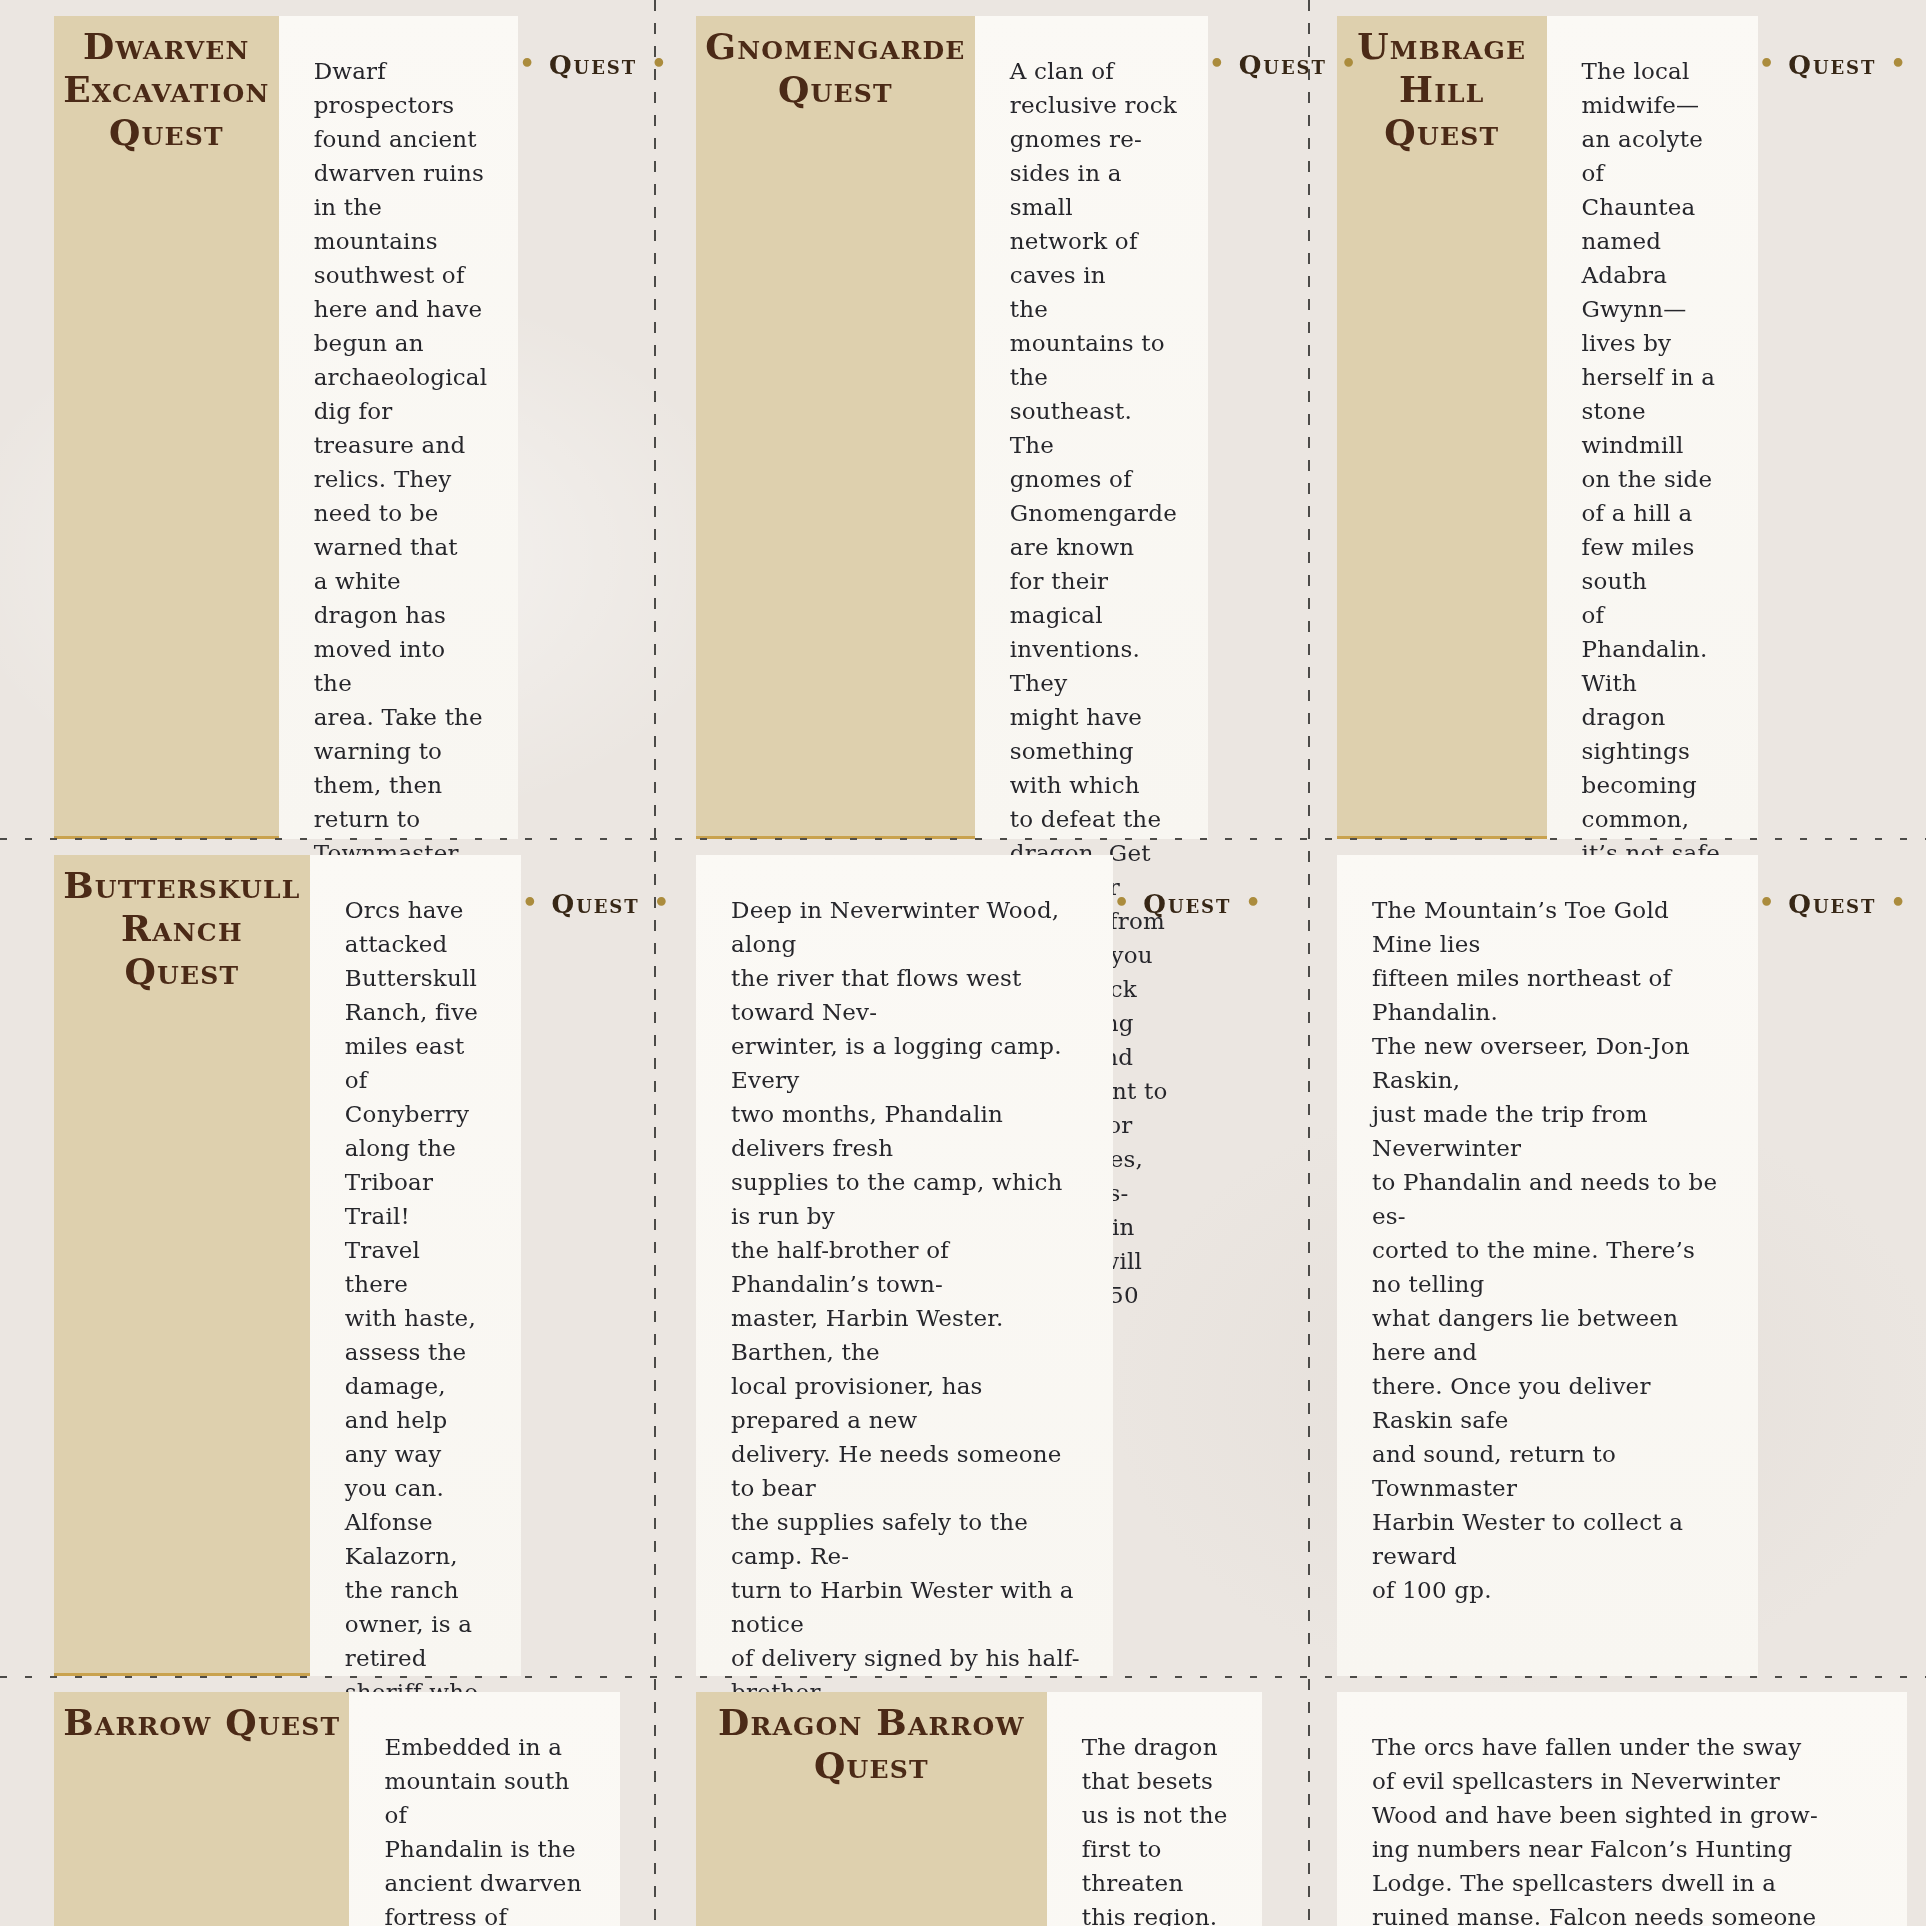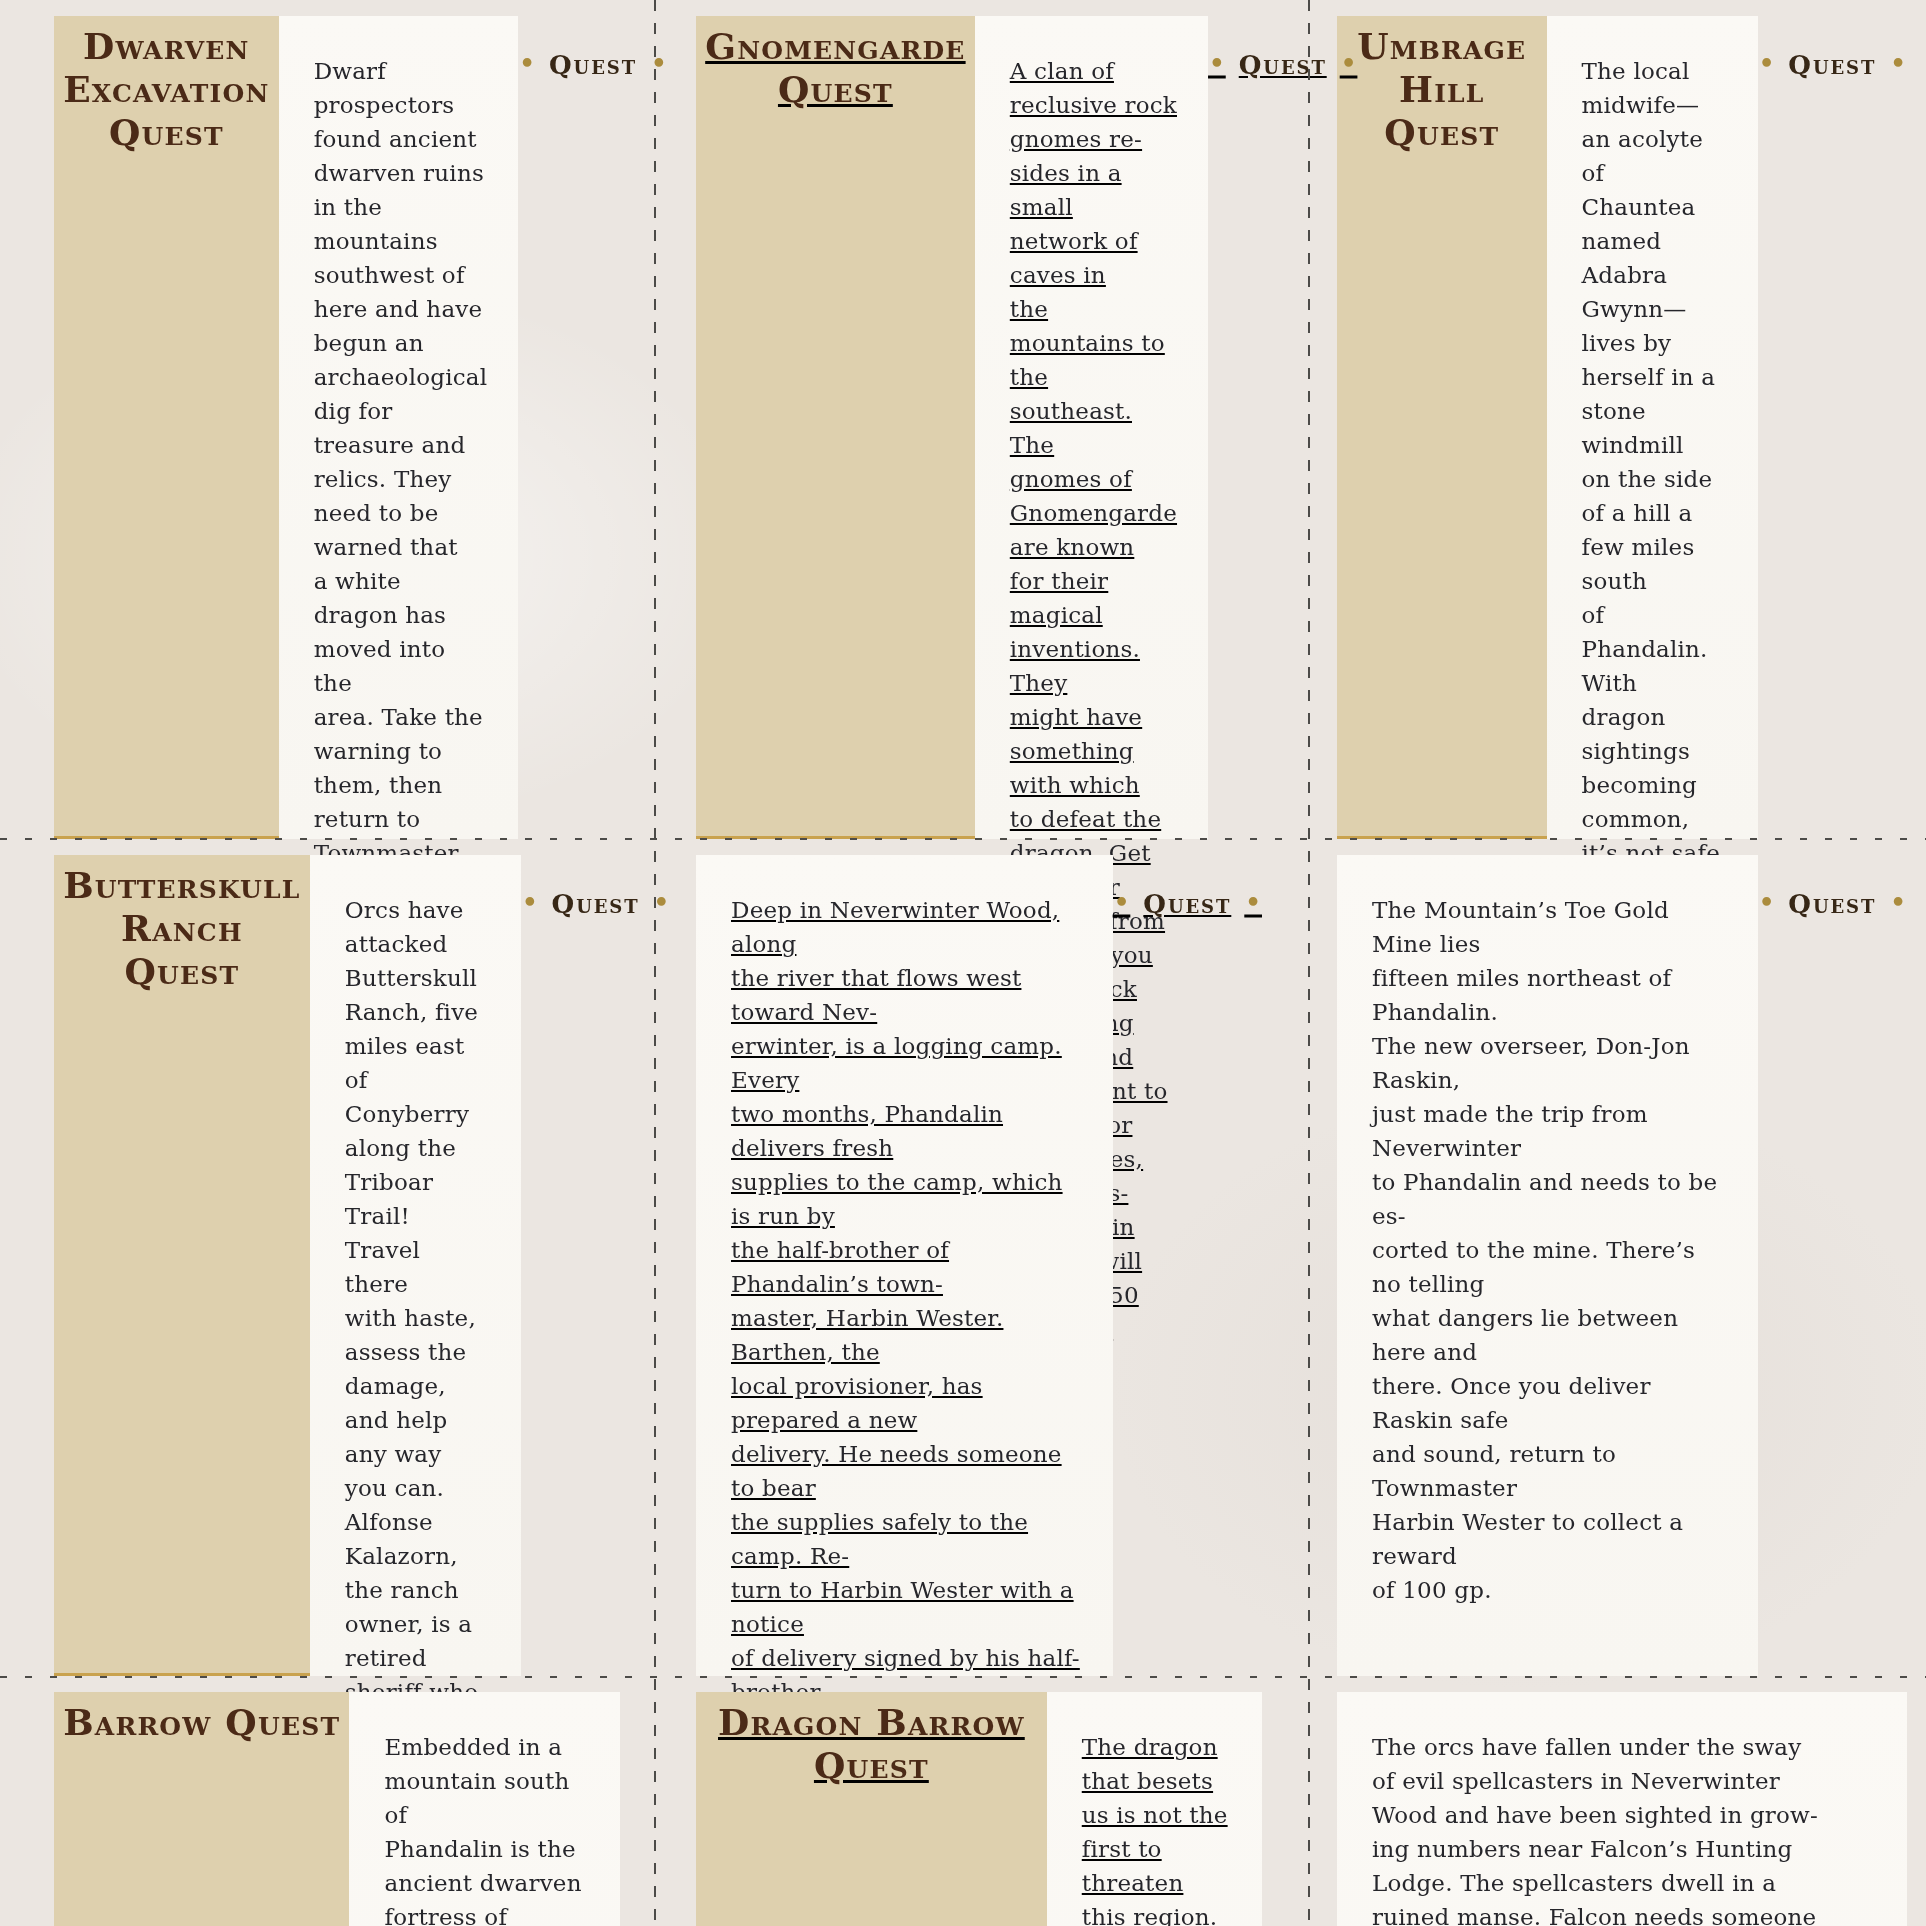--- a/index.html
+++ b/index.html
@@ -25,21 +25,21 @@
     grid-template-rows: 839px 837px 851px;
   }
 
   .cell {
     display: flex;
     flex-direction: column;
     padding-top: 16px;
     box-sizing: border-box;
   }
   .cell.col1 { padding-left: 54px; padding-right: 35px; }
-  .cell.col2 { padding-left: 41px; padding-right: 47px; text-decoration: underline; }
+  .cell.col2 { padding-left: 41px; padding-right: 47px; }
   .cell.col3 { padding-left: 28px;  padding-right: 49px; }
 
   .card {
     flex: 1;
     display: flex;
     flex-direction: row;
     min-height: 0;
   }
 
   .card-banner {

